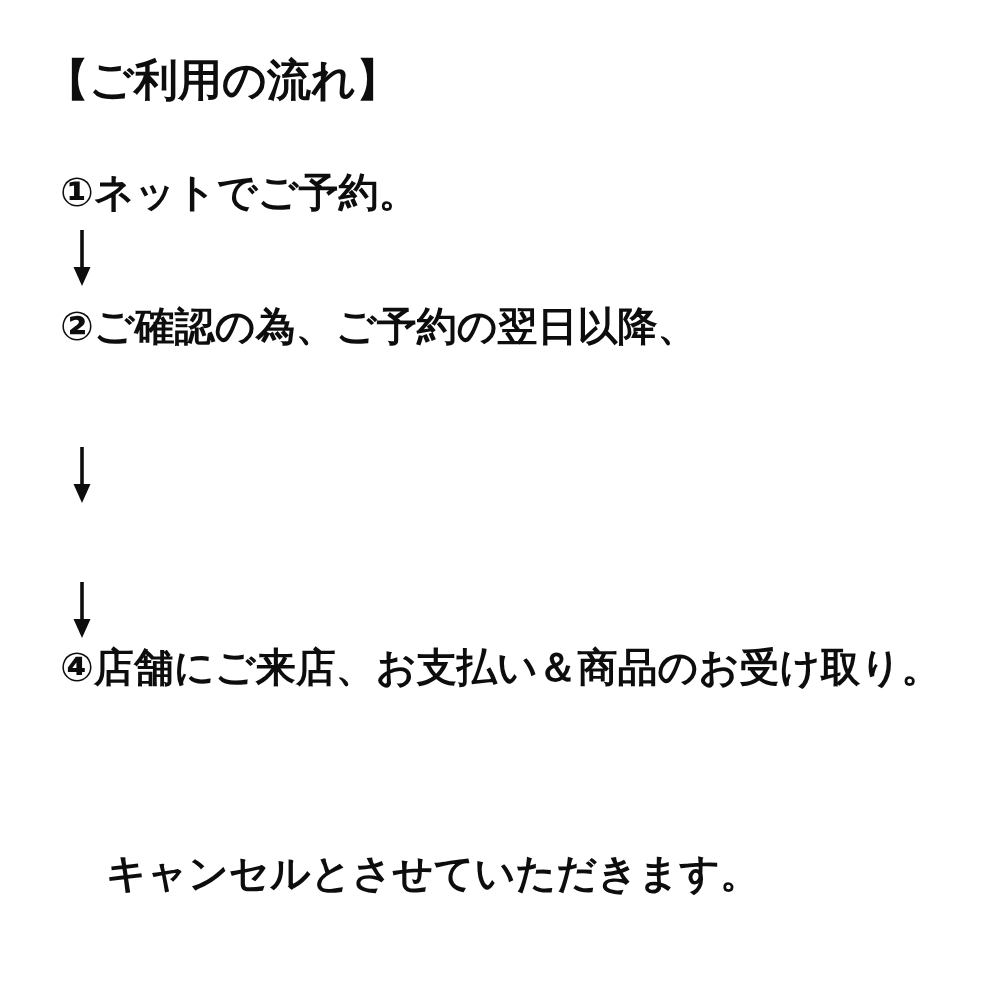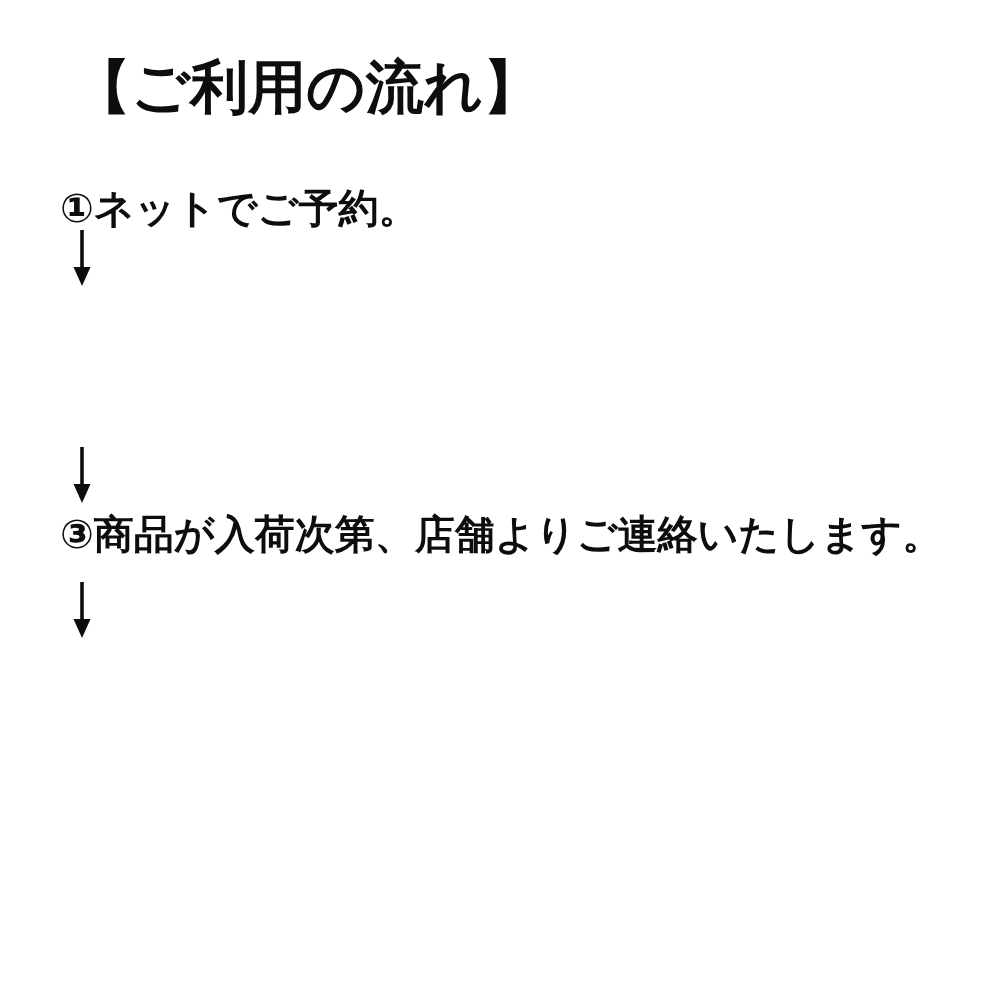--- a/index.html
+++ b/index.html
@@ -11,23 +11,23 @@
     position: relative;
     width: 1000px;
     height: 1000px;
     background: #ffffff;
     color: #0d0d0d;
     font-family: "DejaVu Sans", "Liberation Sans", sans-serif;
     overflow: hidden;
   }
   .title {
     position: absolute;
-    left: 73px;
+    left: 45px;
     top: 58px;
-    font-size: 58px;
+    font-size: 44px;
     font-weight: 700;
     line-height: 1;
     white-space: nowrap;
   }
   .line {
     position: absolute;
     font-size: 40px;
     font-weight: 700;
     line-height: 1.1;
     white-space: nowrap;
@@ -39,35 +39,37 @@
     height: 60px;
   }
 </style>
 </head>
 <body>
 
 <div class="canvas">
 
   <div class="title">【ご利用の流れ】</div>
 
-  <div class="line" style="left:60px; top:170px;margin-top:16px;">①ネットでご予約。</div>
+  <div class="line" style="left:60px; top:170px;">①ネットでご予約。</div>
 
   <svg class="arrow" style="top:228px;" viewBox="0 0 20 60">
     <line x1="10" y1="2" x2="10" y2="41" stroke="#0d0d0d" stroke-width="3.6"></line>
     <polygon points="1.5,39 18.5,39 10,58" fill="#0d0d0d"></polygon>
   </svg>
 
+  <div class="line" style="left:60px; top:304px;">②ご確認の為、ご予約の翌日以降、</div>
 
   <svg class="arrow" style="top:445px;" viewBox="0 0 20 60">
     <line x1="10" y1="2" x2="10" y2="41" stroke="#0d0d0d" stroke-width="3.6"></line>
     <polygon points="1.5,39 18.5,39 10,58" fill="#0d0d0d"></polygon>
   </svg>
 
-  <div class="line" style="left:60px; top:512px;">③商品が入荷次第、店舗よりご連絡いたします。</div>
 
   <svg class="arrow" style="top:580px;" viewBox="0 0 20 60">
     <line x1="10" y1="2" x2="10" y2="41" stroke="#0d0d0d" stroke-width="3.6"></line>
     <polygon points="1.5,39 18.5,39 10,58" fill="#0d0d0d"></polygon>
   </svg>
 
+  <div class="line" style="left:60px; top:645px;">④店舗にご来店、お支払い＆商品のお受け取り。</div>
 
+  <div class="line" style="left:106px; top:851px;">キャンセルとさせていただきます。</div>
 
 </div>
 
 </body></html>

